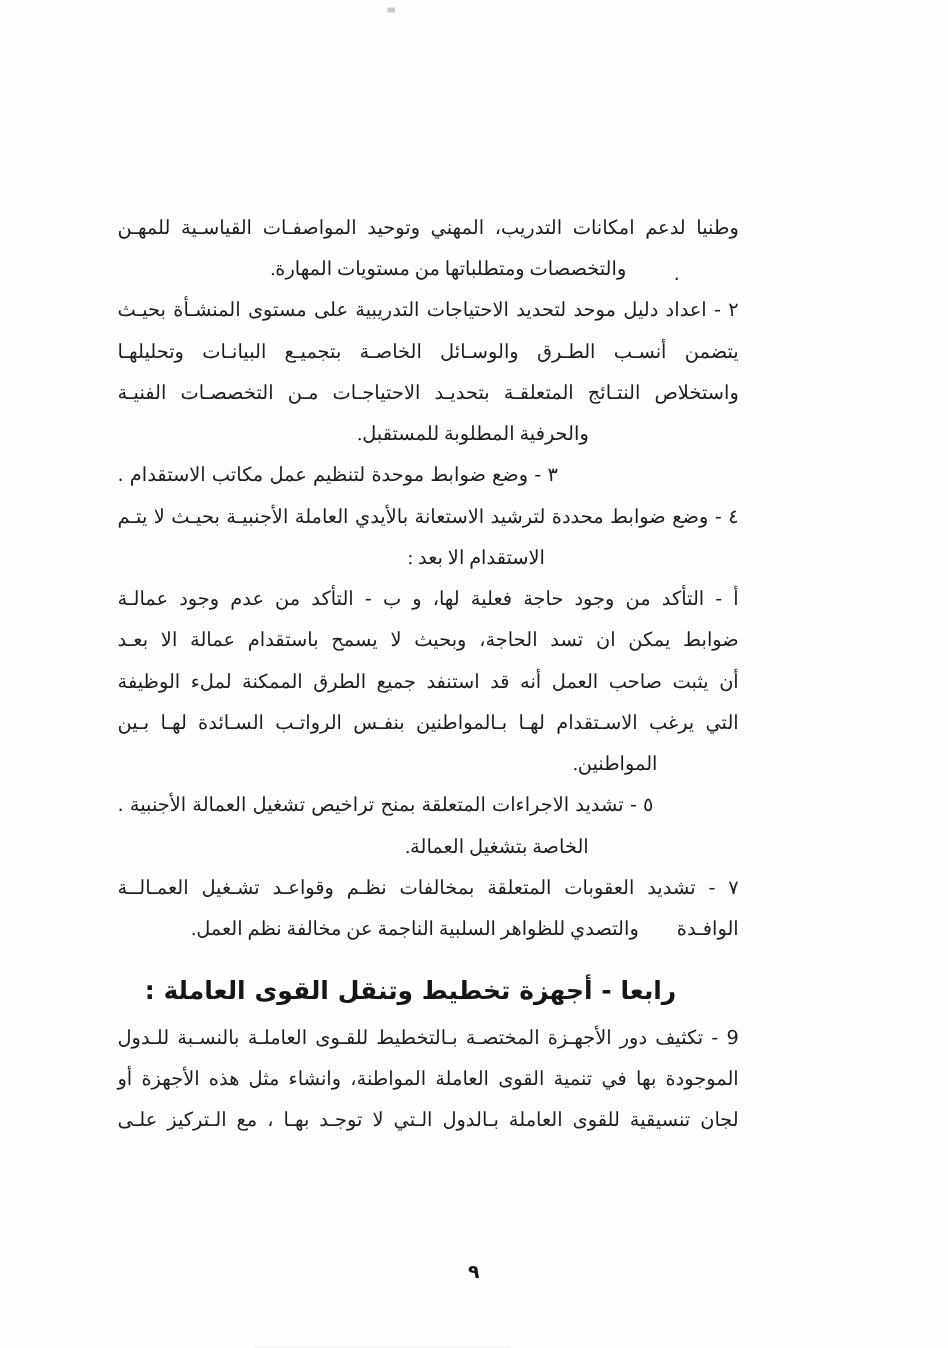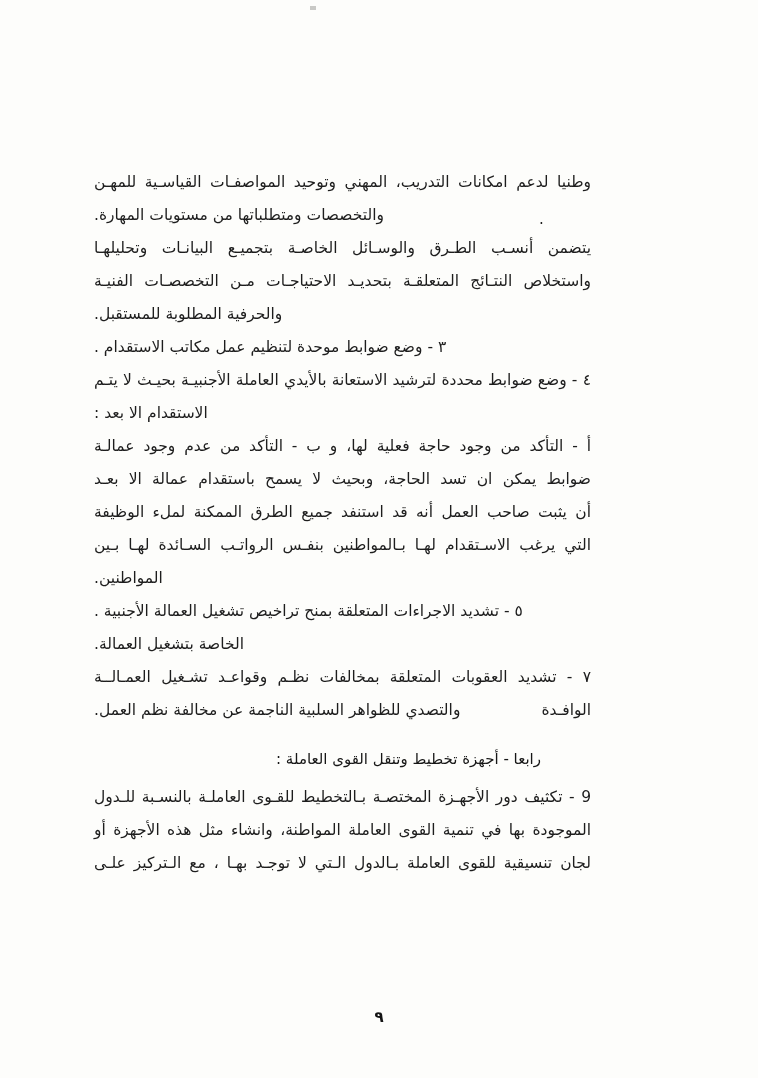--- a/index.html
+++ b/index.html
@@ -24,35 +24,35 @@
     height:33px;
     line-height:33px;
     white-space:normal;
     overflow:visible;
   }
   .just{
     text-align:justify;
     text-align-last:justify;
   }
   .item{ text-align:left; }
-  .short{ text-align:left; }
+  .short{ text-align:right;font-family:Liberation Serif, serif; }
   .s65{ padding-right:65px; }
   .s80{ padding-right:80px; }
   .s90{ padding-right:90px; }
   .s120{ padding-right:120px; }
   .s155{ padding-right:155px; }
   .heading{
     height:40px;
     line-height:40px;
     margin-top:12px;
     margin-bottom:2px;
     padding-right:50px;
     text-align:right;
-    font-weight:400;
-    font-size:15px;
+    font-weight:700;
+    font-size:20px;
     color:#161616;
   }
   .page-number{
     position:absolute;
     top:1008px;
     left:0;
     width:100%;
     text-align:center;
     font-size:15px;
     font-weight:700;
@@ -76,20 +76,21 @@
   }
 </style>
 </head>
 <body>
 
 <div class="page">
   <div class="speck-top"></div>
   <div class="text-block" id="text-block">
       <div class="ln just">وطنيا لدعم امكانات التدريب، المهني وتوحيد المواصفـات القياسـية للمهـن</div>
       <div class="ln short s90">والتخصصات ومتطلباتها من مستويات المهارة.</div>
+      <div class="ln just">٢ - اعداد دليل موحد لتحديد الاحتياجات التدريبية على مستوى المنشـأة بحيـث</div>
       <div class="ln just">يتضمن أنسـب الطـرق والوسـائل الخاصـة بتجميـع البيانـات وتحليلهـا</div>
       <div class="ln just">واستخلاص النتـائج المتعلقـة بتحديـد الاحتياجـات مـن التخصصـات الفنيـة</div>
       <div class="ln short s120">والحرفية المطلوبة للمستقبل.</div>
       <div class="ln item">٣ - وضع ضوابط موحدة لتنظيم عمل مكاتب الاستقدام .</div>
       <div class="ln just">٤ - وضع ضوابط محددة لترشيد الاستعانة بالأيدي العاملة الأجنبيـة بحيـث لا يتـم</div>
       <div class="ln short s155">الاستقدام الا بعد :</div>
       <div class="ln just">أ - التأكد من وجود حاجة فعلية لها، و ب - التأكد من عدم وجود عمالـة</div>
       <div class="ln just">ضوابط يمكن ان تسد الحاجة، وبحيث لا يسمح باستقدام عمالة الا بعـد</div>
       <div class="ln just">أن يثبت صاحب العمل أنه قد استنفد جميع الطرق الممكنة لملء الوظيفة</div>
       <div class="ln just">التي يرغب الاسـتقدام لهـا بـالمواطنين بنفـس الرواتـب السـائدة لهـا بـين</div>

